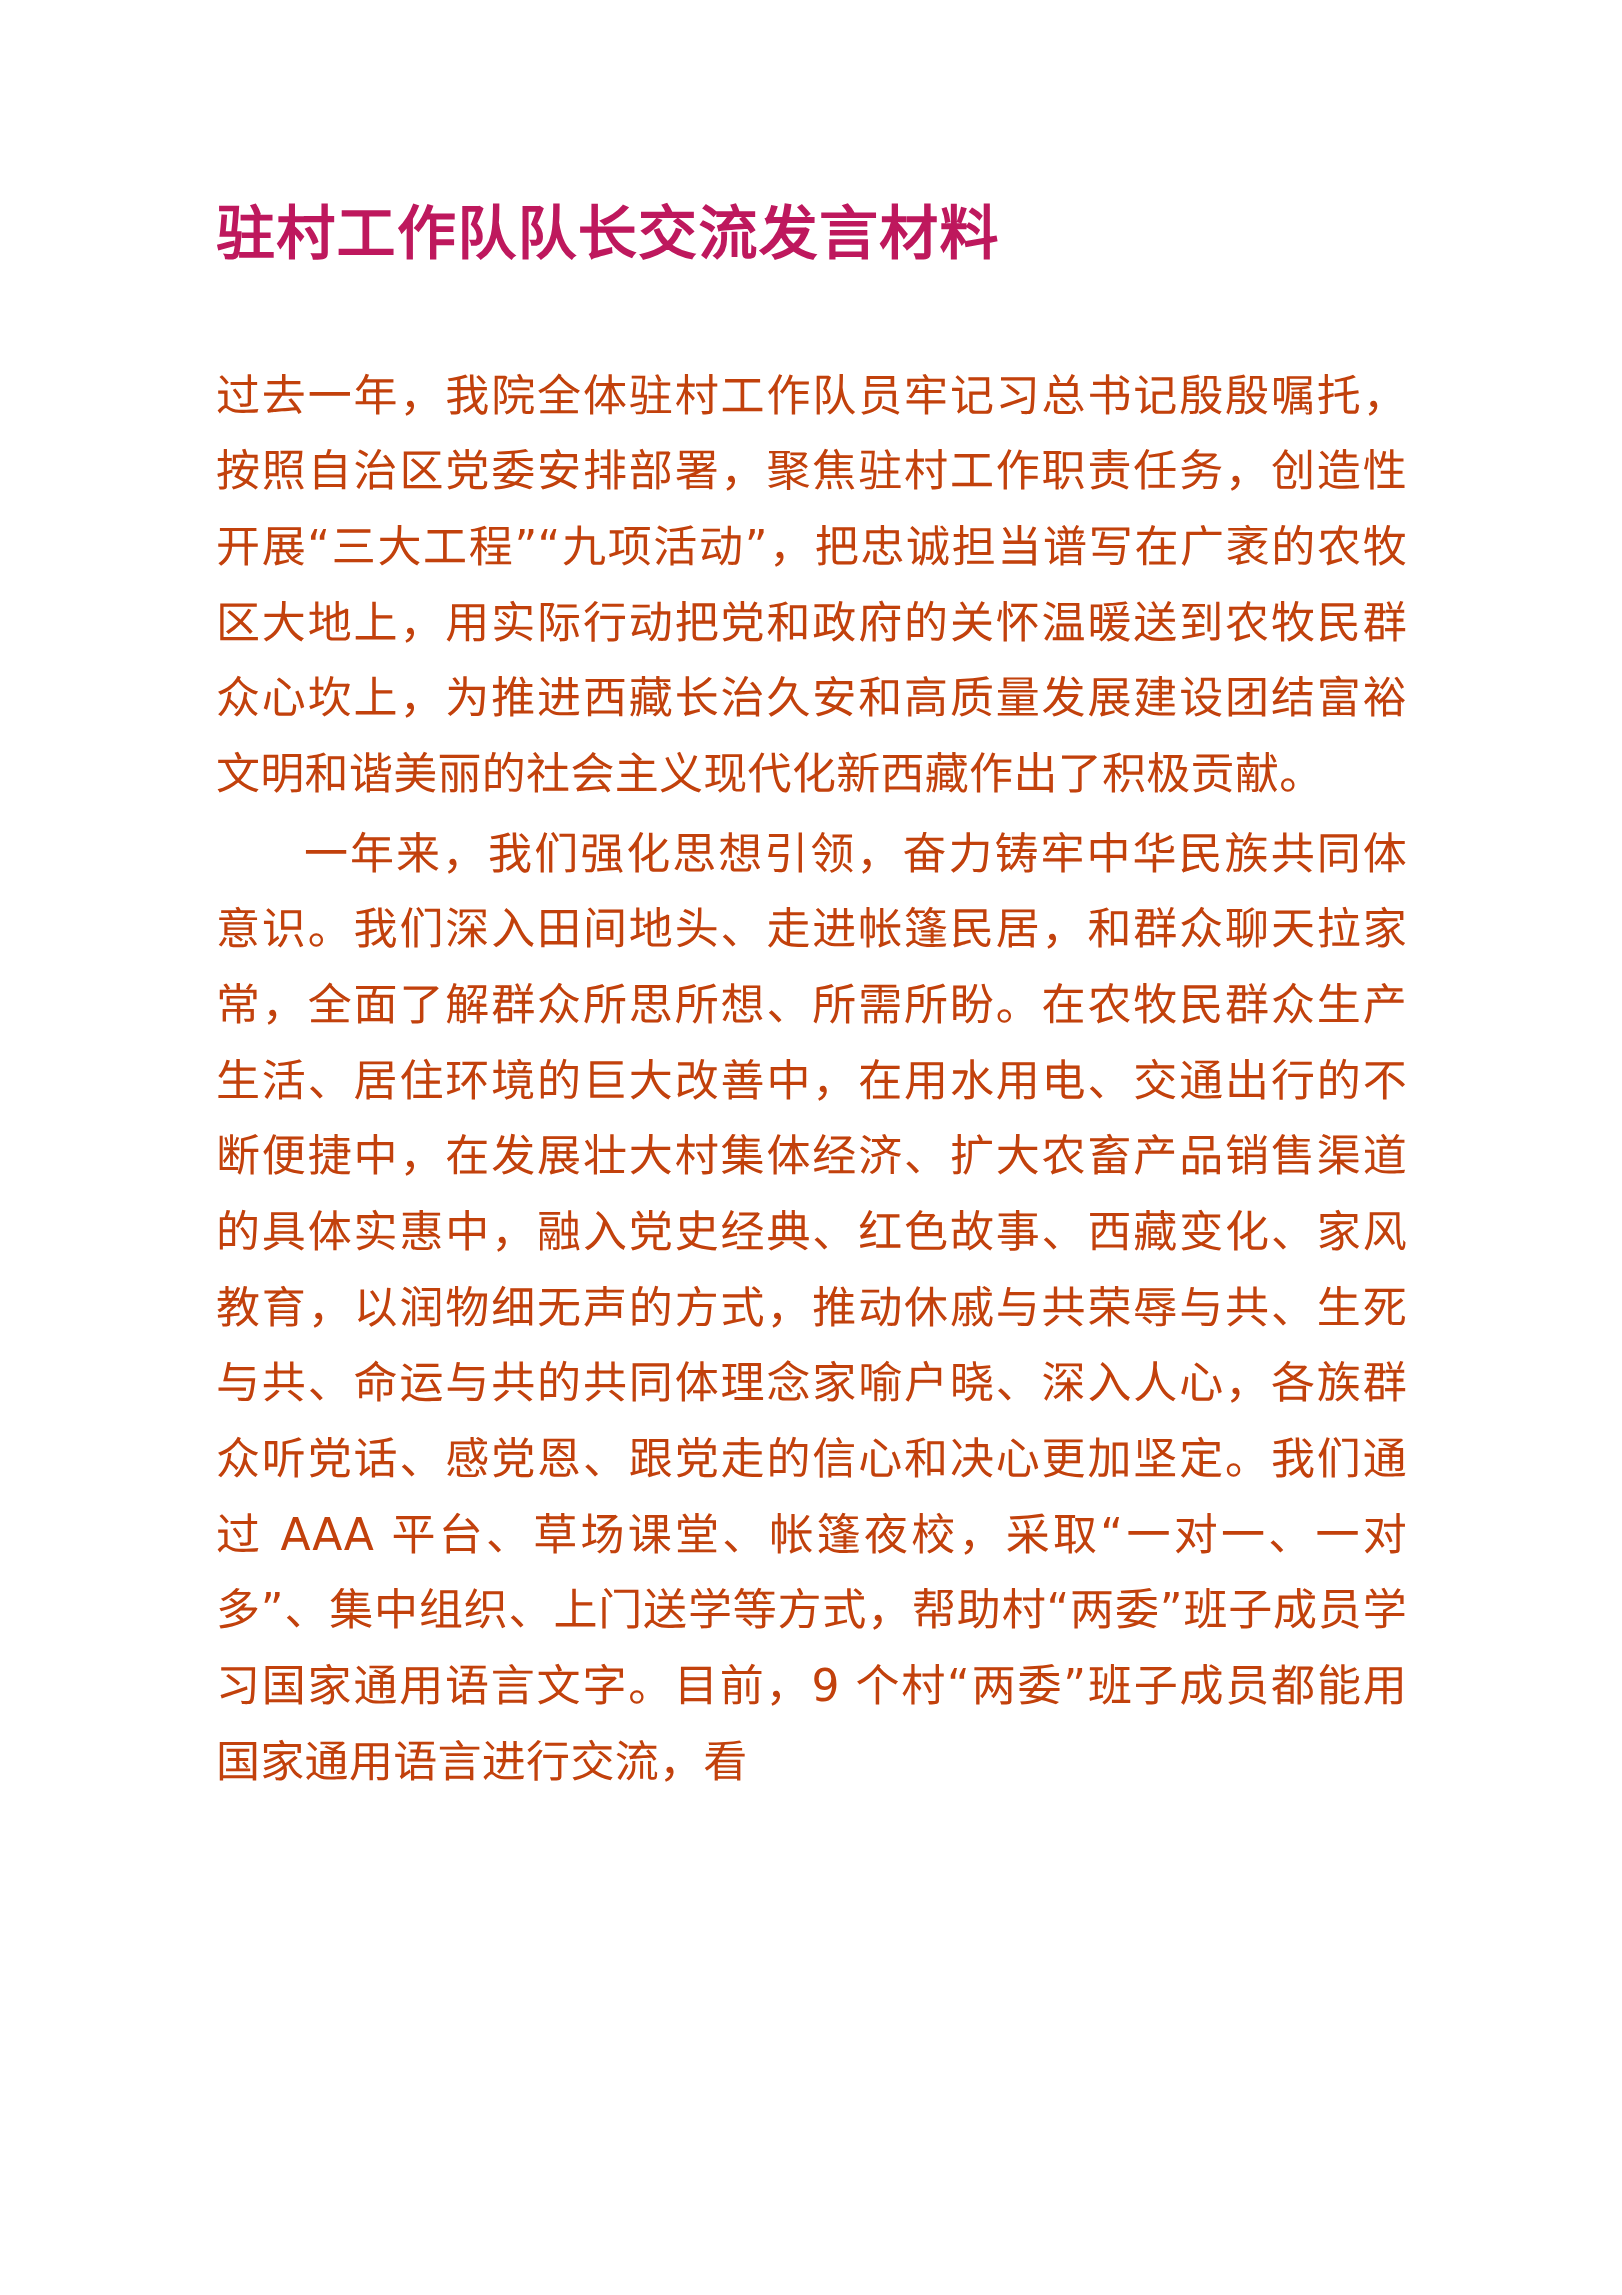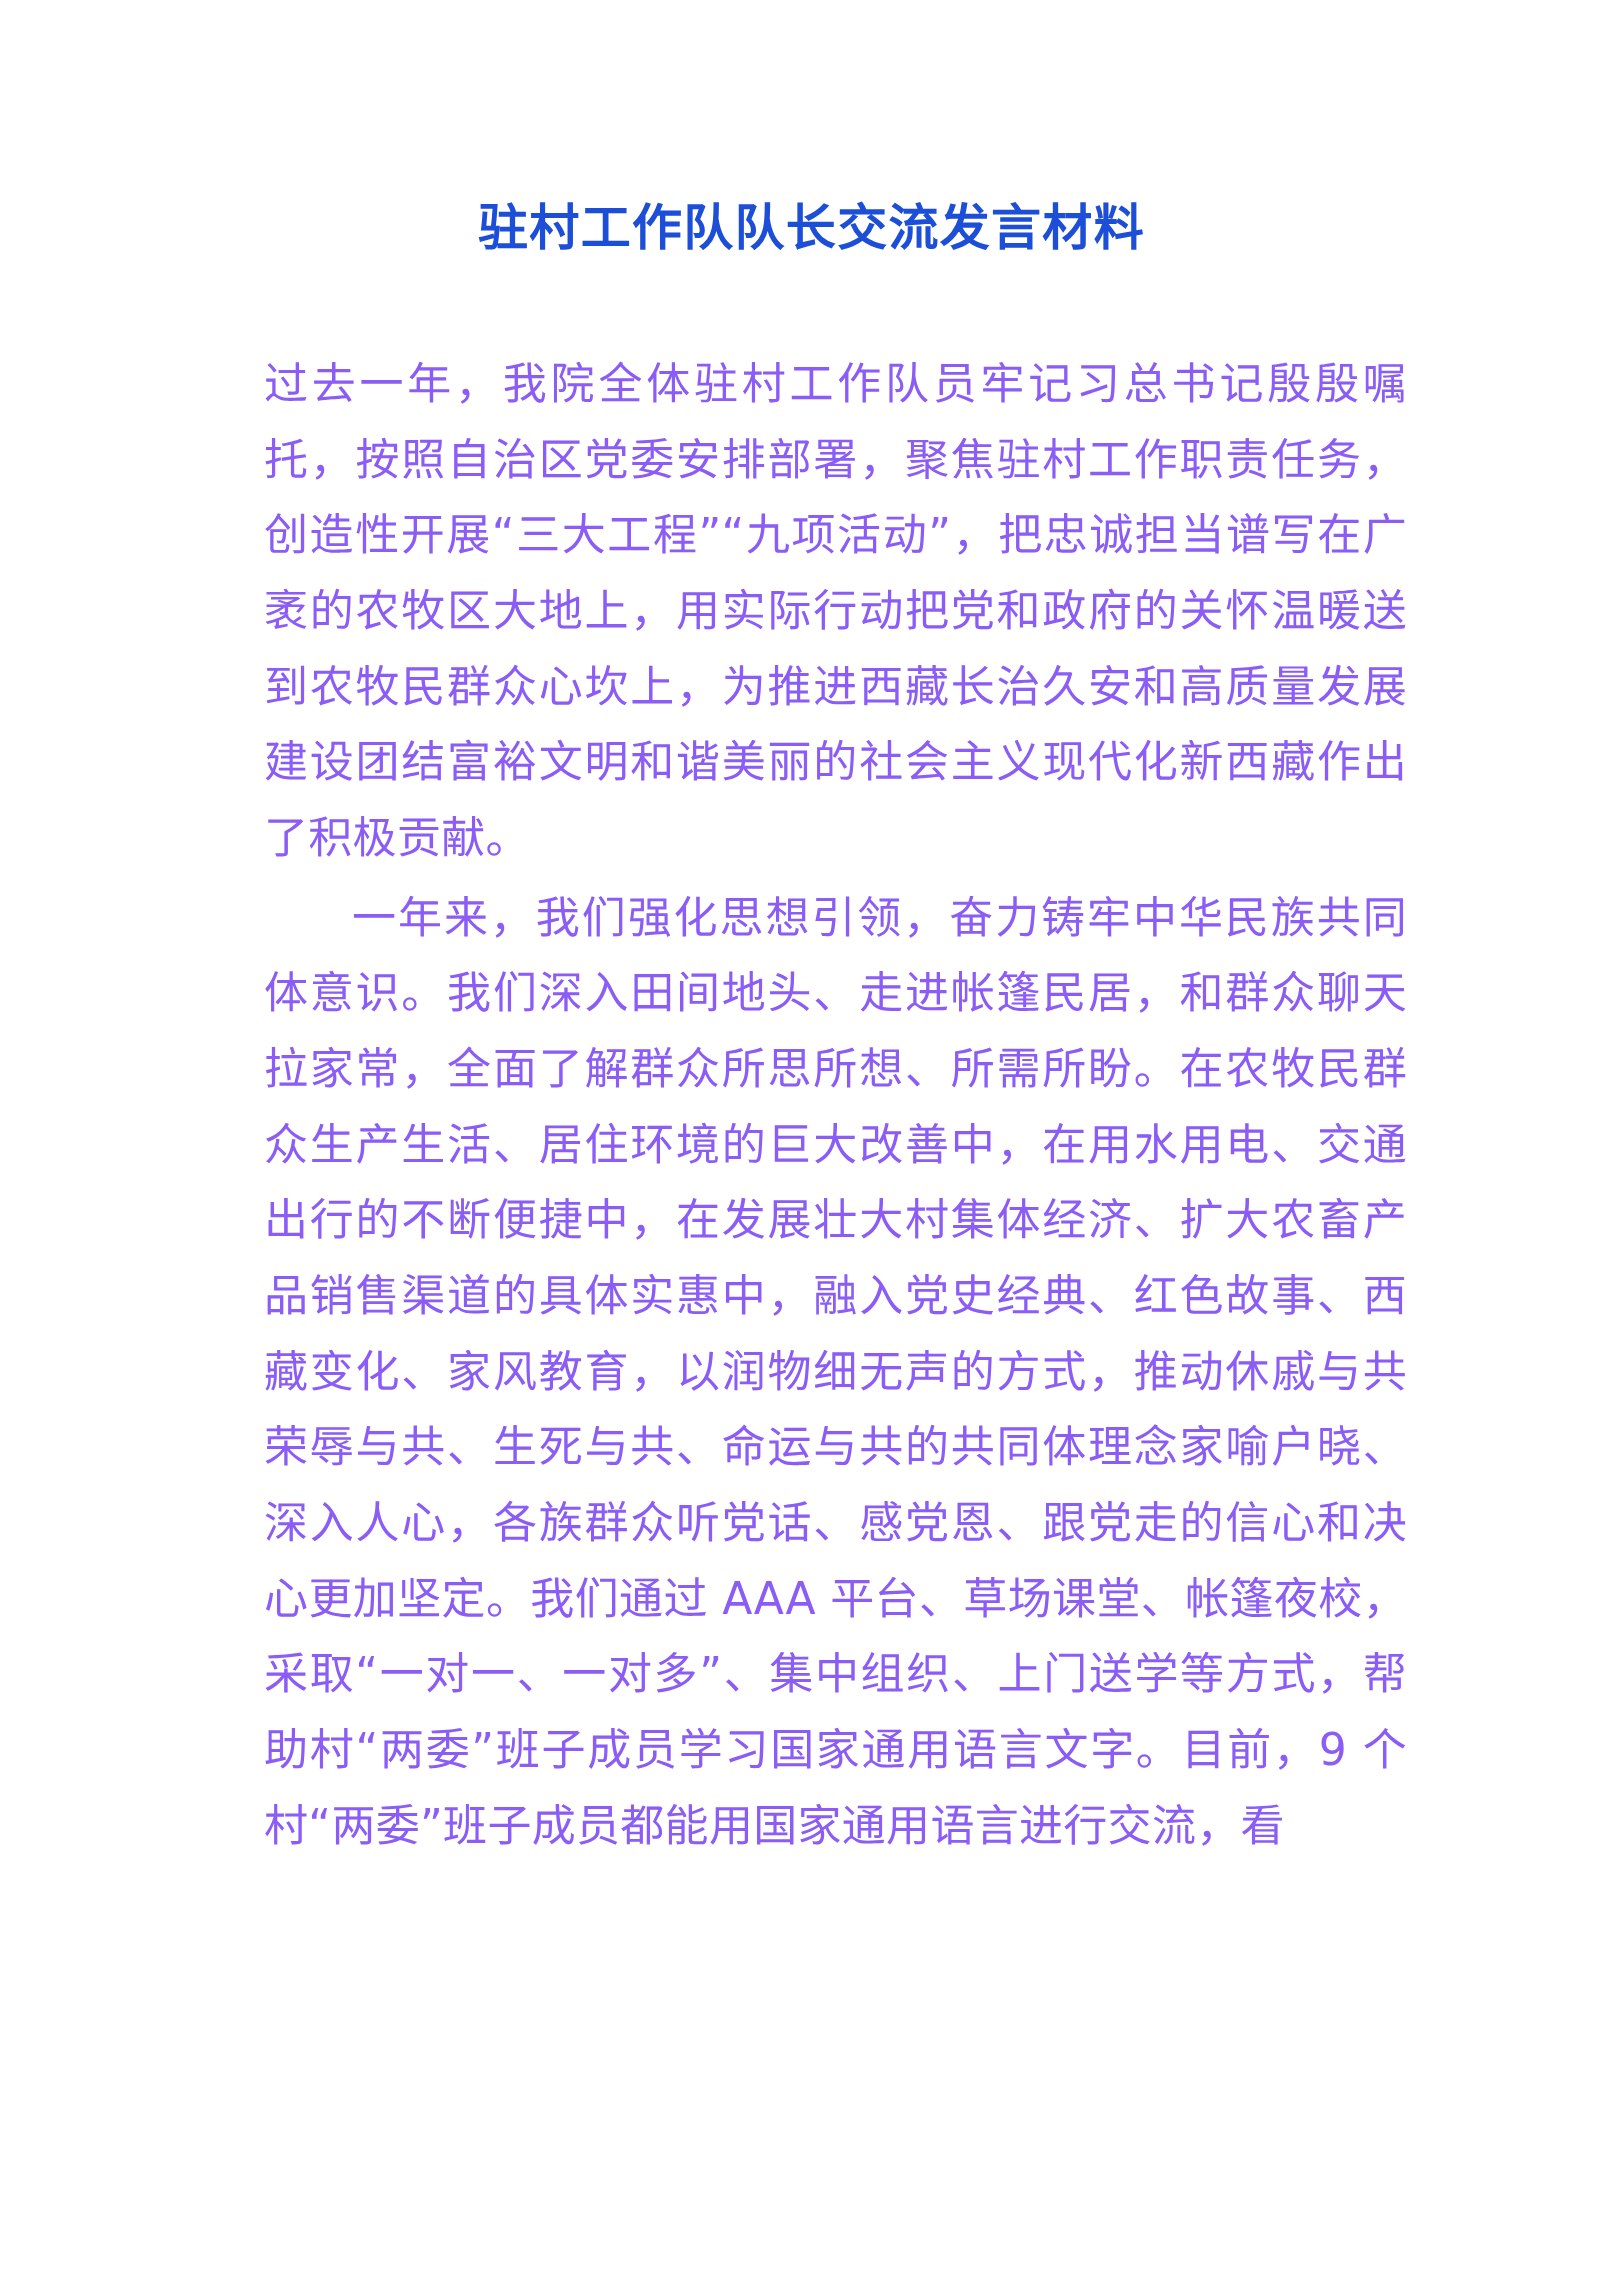--- a/index.html
+++ b/index.html
@@ -17,36 +17,34 @@
   .page {
     box-sizing: border-box;
     width: 1623px;
     height: 2295px;
     padding: 196px 216px 0 216px;
     background: #ffffff;
     position: relative;
     overflow: hidden;
   }
   .doc-title {
-    text-align: center;
-    font-size: 50px;
+    font-size: 59px;
     font-weight: 700;
     letter-spacing: 1.3px;
     line-height: 1.3;
     margin: 0 0 85px 0;
-    color: #1d4ed8;
+    color: #be185d;
   }
   .doc-body {
     font-size: 44px;
     line-height: 1.72;
     text-align: justify;
     text-justify: inter-ideograph;
     letter-spacing: 0.3px;
-    color: #8b5cf6;
-    margin-left: 48px;
+    color: #c2410c;
   }
   .para {
     margin: 0 0 3.9px 0;
     text-align: justify;
     text-justify: inter-ideograph;
   }
   .para.indent {
     text-indent: 2em;
   }
 </style>

